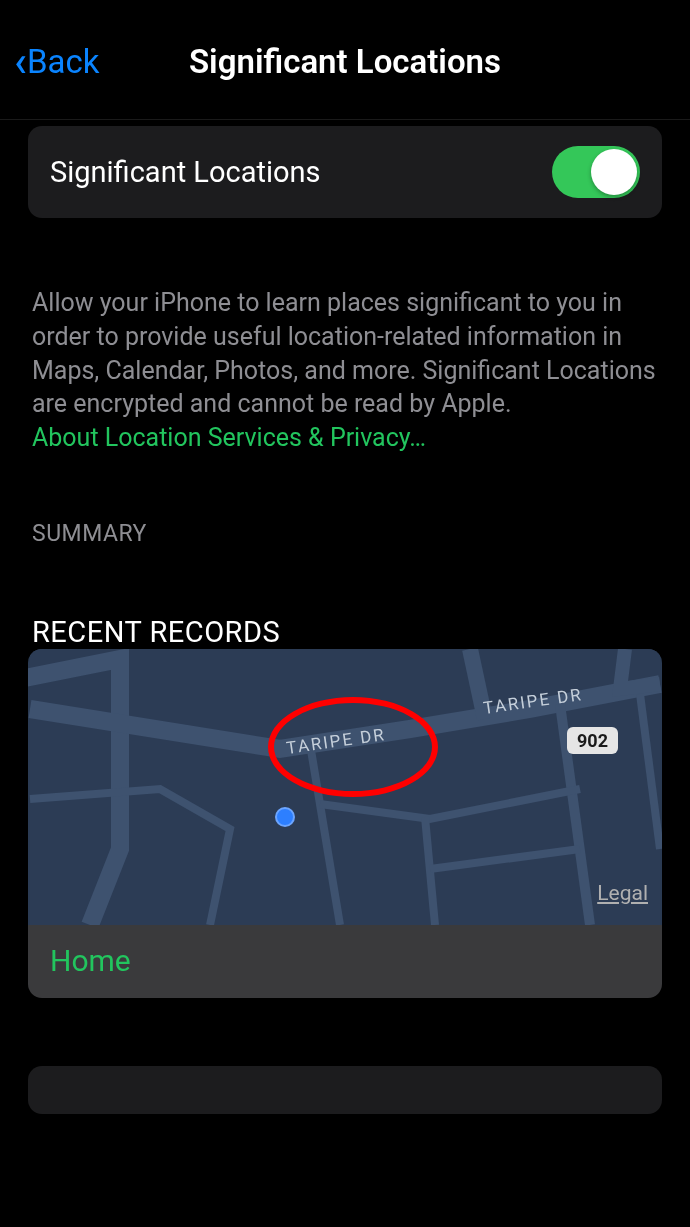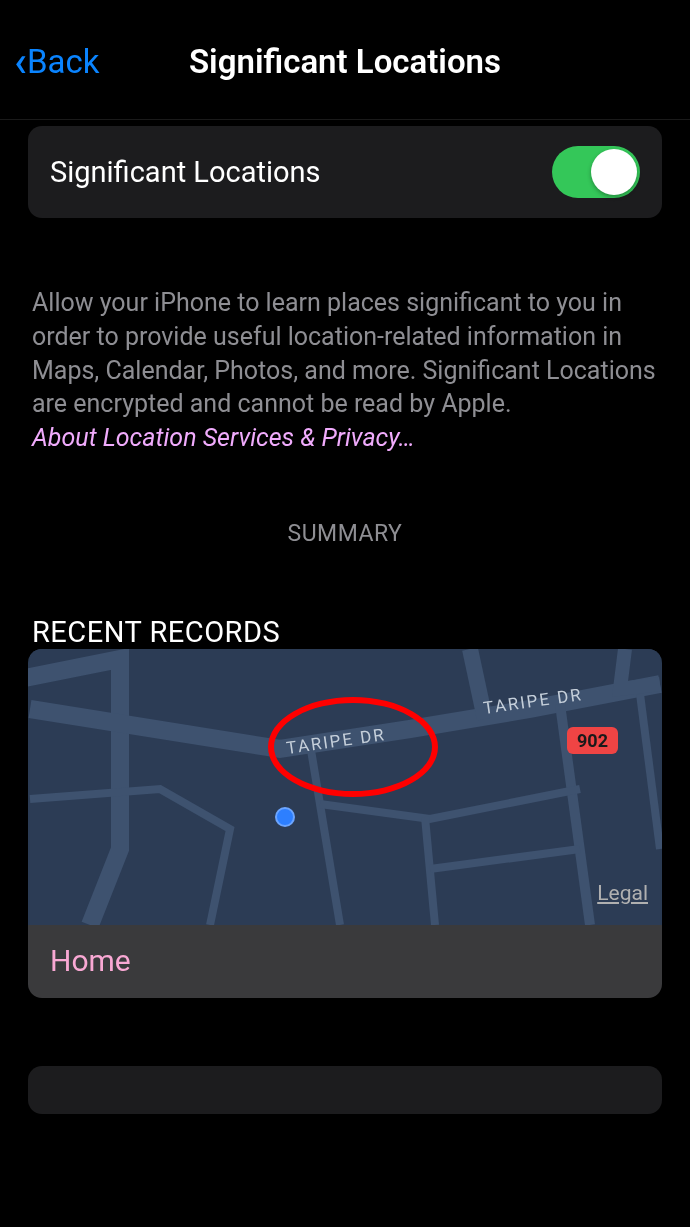--- a/index.html
+++ b/index.html
@@ -82,35 +82,33 @@
     .description {
       padding: 28px 4px 0 4px;
       margin-top: 40px;
     }
     .description-text {
       font-size: 25px;
       line-height: 1.35;
       color: #8e8e93;
     }
     .description-link {
-      color: #f0abfc;
+      color: #22c55e;
       font-size: 25px;
       cursor: pointer;
       display: block;
       margin-top: 2px;
-      font-style: italic;
     }
     .section-header {
       font-size: 23px;
       color: #8e8e93;
       letter-spacing: 0.5px;
       padding: 0 4px;
       margin-top: 68px;
       margin-bottom: 12px;
-      text-align: center;
     }
     .summary-card {
       background: #1c1c1e;
       border-radius: 14px;
       padding: 18px 22px 20px 22px;
     }
     .summary-title {
       font-size: 30px;
       color: #ffffff;
       margin-bottom: 4px;
@@ -148,21 +146,21 @@
       font-size: 21px;
       text-decoration: underline;
       cursor: pointer;
     }
     .record-info {
       background: #3a3a3c;
       padding: 18px 22px 20px 22px;
     }
     .record-title {
       font-size: 30px;
-      color: #f9a8d4;
+      color: #22c55e;
     }
     .record-subtitle {
       font-size: 25px;
       color: #8e8e93;
     }
     .clear-button {
       background: #1c1c1e;
       border-radius: 14px;
       padding: 24px 22px;
       margin-top: 68px;
@@ -190,21 +188,21 @@
     }
     .road-label {
       position: absolute;
       color: #c5cfda;
       font-size: 17px;
       letter-spacing: 2px;
       font-weight: 400;
     }
     .route-badge {
       position: absolute;
-      background: #ef4444;
+      background: #e5e5e5;
       color: #1a1a1a;
       font-size: 18px;
       font-weight: 700;
       padding: 3px 10px;
       border-radius: 6px;
       top: 78px;
       right: 44px;
     }
   </style>
 </head>

